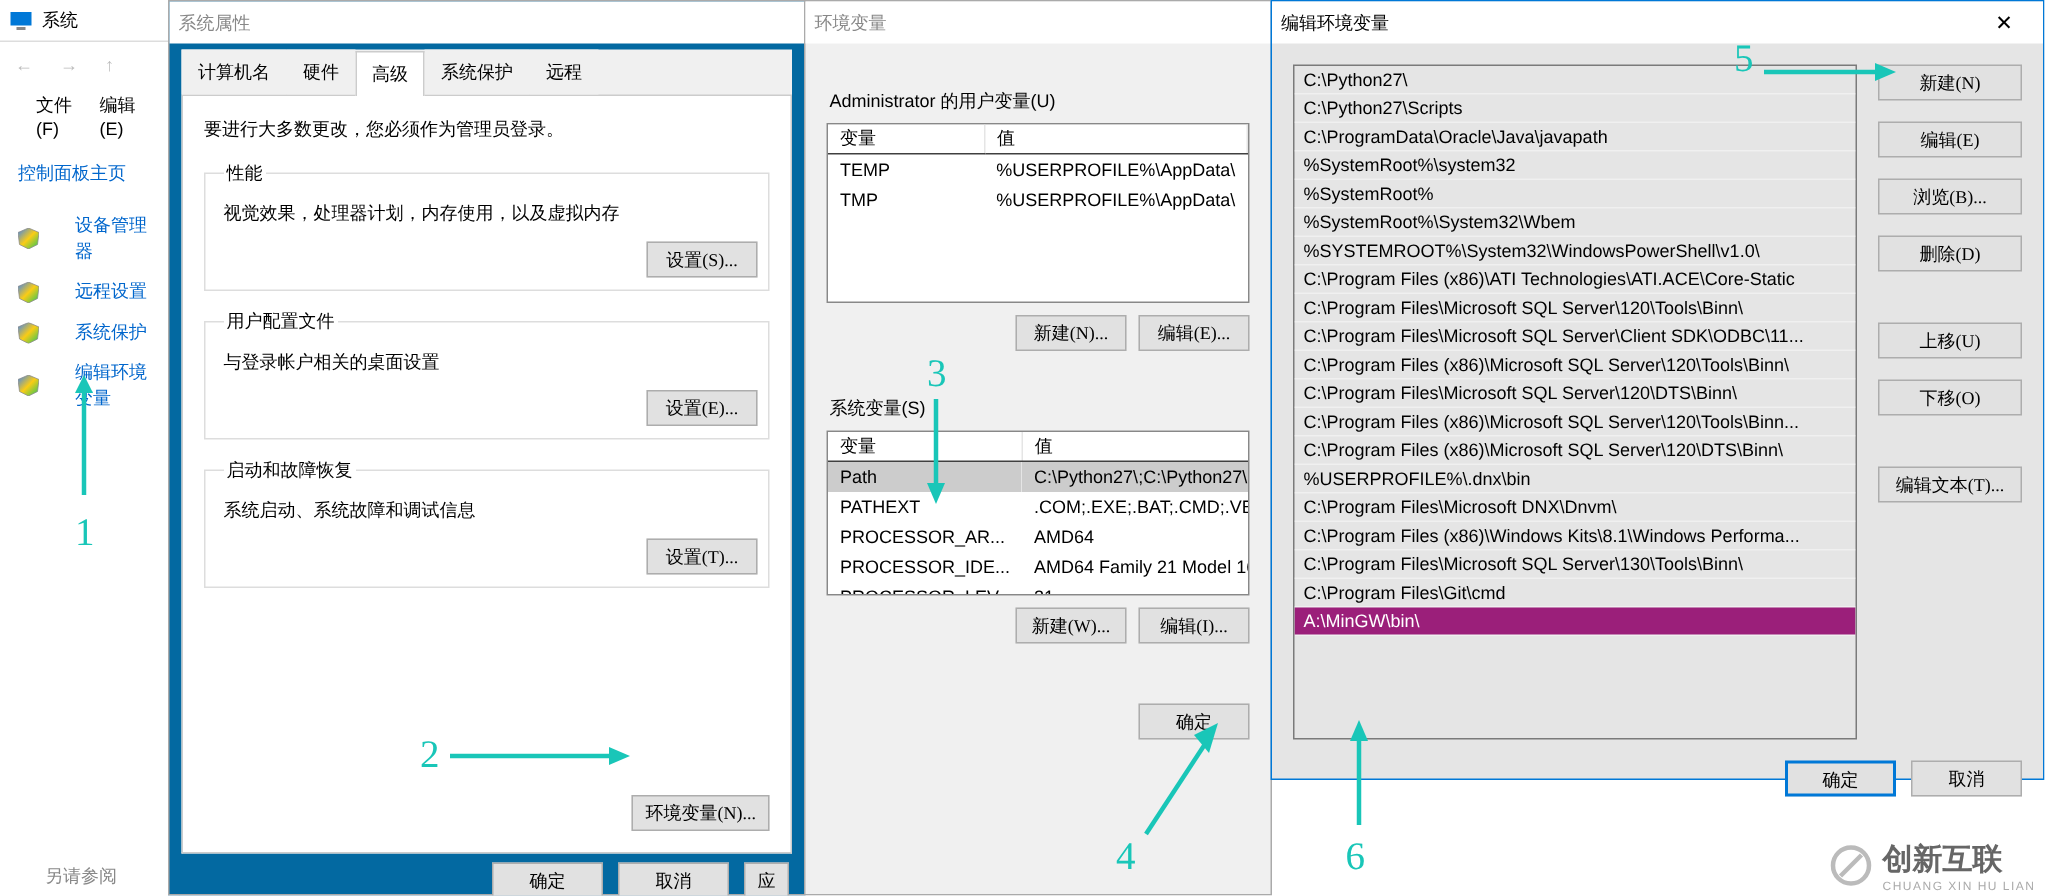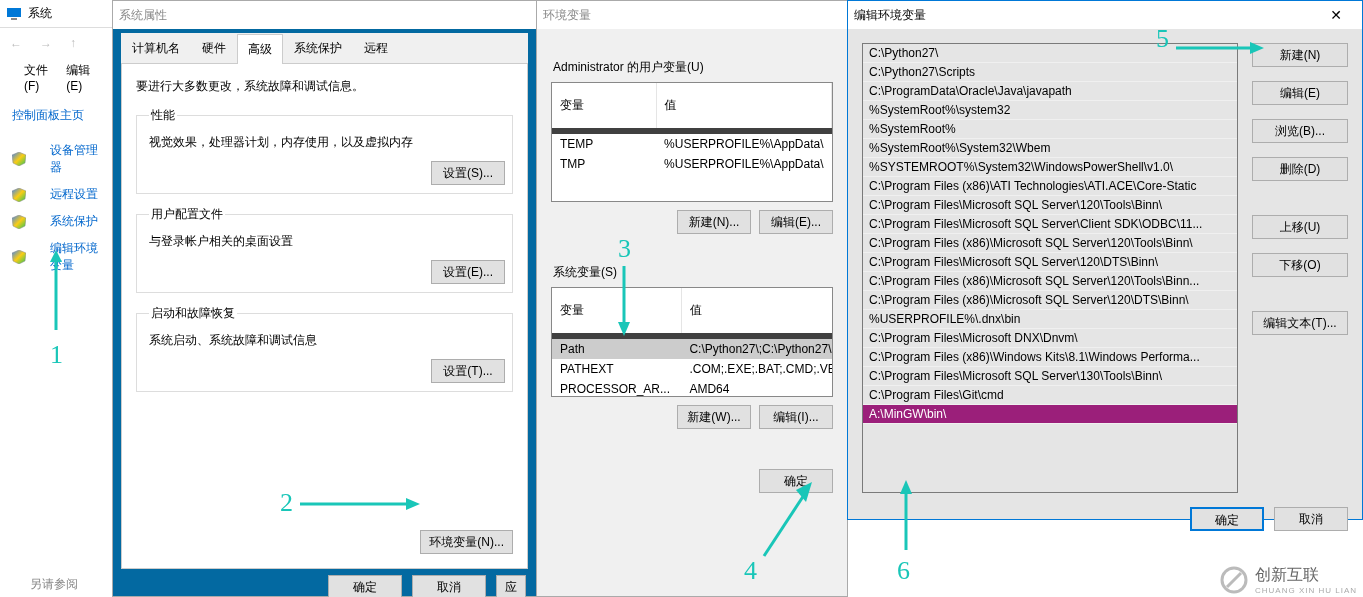--- a/index.html
+++ b/index.html
@@ -3,21 +3,21 @@
 <meta charset="utf-8">
 <style>
 * { box-sizing: border-box; font-family: "Microsoft YaHei", "Segoe UI", sans-serif; font-size: 12px; }
 body { margin: 0; width: 1363px; height: 597px; background: #fff; position: relative; overflow: hidden; color: #000; }
 
 
 .window { position: absolute; background: #fff; border: 1px solid #aaa; }
 .titlebar { height: 28px; display: flex; align-items: center; padding: 0 6px; background: #fff; color: #000; }
 .titlebar .title { flex: 1; }
 .titlebar .close { width: 40px; text-align: center; font-size: 14px; }
-.btn { display: inline-block; min-width: 74px; height: 24px; line-height: 22px; text-align: center; background: #e1e1e1; border: 1px solid #adadad; padding: 0 8px; cursor: pointer; }
+.btn { display: inline-block; min-width: 74px; height: 24px; line-height: 22px; text-align: center; background: #e1e1e1; border: 1px solid #adadad; padding: 0 8px; cursor: pointer; font-family: Liberation Serif, serif; }
 
 
 #w1 { left: 0; top: 0; width: 120px; height: 597px; border-right: 1px solid #ddd; border-top: none; border-left: none; border-bottom: none; }
 #w1 .titlebar { border-bottom: 1px solid #ddd; }
 #w1 .titlebar svg { margin-right: 6px; }
 #w1 .nav-arrows { display: flex; gap: 18px; padding: 8px 10px; color: #bbb; font-size: 16px; }
 #w1 .menubar { padding: 4px 24px; color: #000; display: flex; gap: 14px; }
 #w1 .sidebar { padding: 10px 12px; }
 #w1 .link-main { color: #0066cc; margin-bottom: 18px; display: block; }
 #w1 .link { color: #0066cc; display: flex; align-items: center; gap: 24px; margin: 10px 0; cursor: pointer; }
@@ -36,21 +36,21 @@
 #w2 .env-btn { position: absolute; right: 14px; bottom: 14px; }
 #w2 .footer { display: flex; gap: 10px; justify-content: flex-end; padding: 6px 10px; }
 
 
 #w3 { left: 536px; top: 0; width: 312px; height: 597px; background: #f0f0f0; }
 #w3 .titlebar { color: #888; }
 #w3 .section-label { margin: 30px 16px 6px 16px; }
 #w3 .varbox { margin: 0 14px; border: 1px solid #888; background: #fff; height: 120px; overflow: hidden; }
 #w3 .varbox.sys { height: 110px; }
 #w3 table { width: 100%; border-collapse: collapse; }
-#w3 th { text-align: left; font-weight: normal; padding: 14px 8px; border-bottom: 6px solid #404040; background: #fff; border-right: 1px solid #e5e5e5; }
+#w3 th { text-align: left; font-weight: normal; padding: 1px 8px; border-bottom: 1px solid #404040; background: #fff; border-right: 1px solid #e5e5e5; }
 #w3 td { padding: 3px 8px; white-space: nowrap; overflow: hidden; }
 #w3 tr.sel-grey td { background: #ccc; }
 #w3 .btnrow { display: flex; gap: 8px; justify-content: flex-end; margin: 8px 14px 0 14px; }
 #w3 .footer3 { display: flex; gap: 8px; justify-content: flex-end; margin: 40px 14px 0 14px; }
 
 
 #w4 { left: 847px; top: 0; width: 516px; height: 520px; background: #e5e5e5; border: 1px solid #0078d7; }
 #w4 .titlebar { color: #000; }
 #w4 .close { color: #000; }
 #w4 .content { display: flex; padding: 14px; gap: 14px; }
@@ -132,21 +132,21 @@
     <span class="title">系统属性</span>
   </div>
   <div class="tabs">
     <div class="tab">计算机名</div>
     <div class="tab">硬件</div>
     <div class="tab active">高级</div>
     <div class="tab">系统保护</div>
     <div class="tab">远程</div>
   </div>
   <div class="tab-body">
-    <div>要进行大多数更改，系统故障和调试信息。</div>
+    <div>要进行大多数更改，您必须作为管理员登录。</div>
     <fieldset>
       <legend>性能</legend>
       <div>视觉效果，处理器计划，内存使用，以及虚拟内存</div>
       <span class="btn">设置(S)...</span>
     </fieldset>
     <fieldset>
       <legend>用户配置文件</legend>
       <div>与登录帐户相关的桌面设置</div>
       <span class="btn">设置(E)...</span>
     </fieldset>
@@ -312,16 +312,16 @@
   <line x1="10" y1="70" x2="10" y2="12" stroke="#19c6b8" stroke-width="3"></line>
   <polygon points="10,0 4,14 16,14" fill="#19c6b8"></polygon>
 </svg>
 
 <div style="position:absolute; right:6px; bottom:2px; display:flex; align-items:center; gap:6px; color:#888;">
   <svg width="30" height="30">
     <circle cx="15" cy="15" r="12" fill="none" stroke="#bbb" stroke-width="3"></circle>
     <line x1="8" y1="22" x2="22" y2="8" stroke="#bbb" stroke-width="3"></line>
   </svg>
   <div>
-    <div style="font-size:16px; color:#666; font-weight:normal">创新互联</div>
+    <div style="font-size:20px; color:#666; font-weight:bold">创新互联</div>
     <div style="font-size:8px; color:#aaa; letter-spacing:1px">CHUANG XIN HU LIAN</div>
   </div>
 </div>
 
 </body></html>

